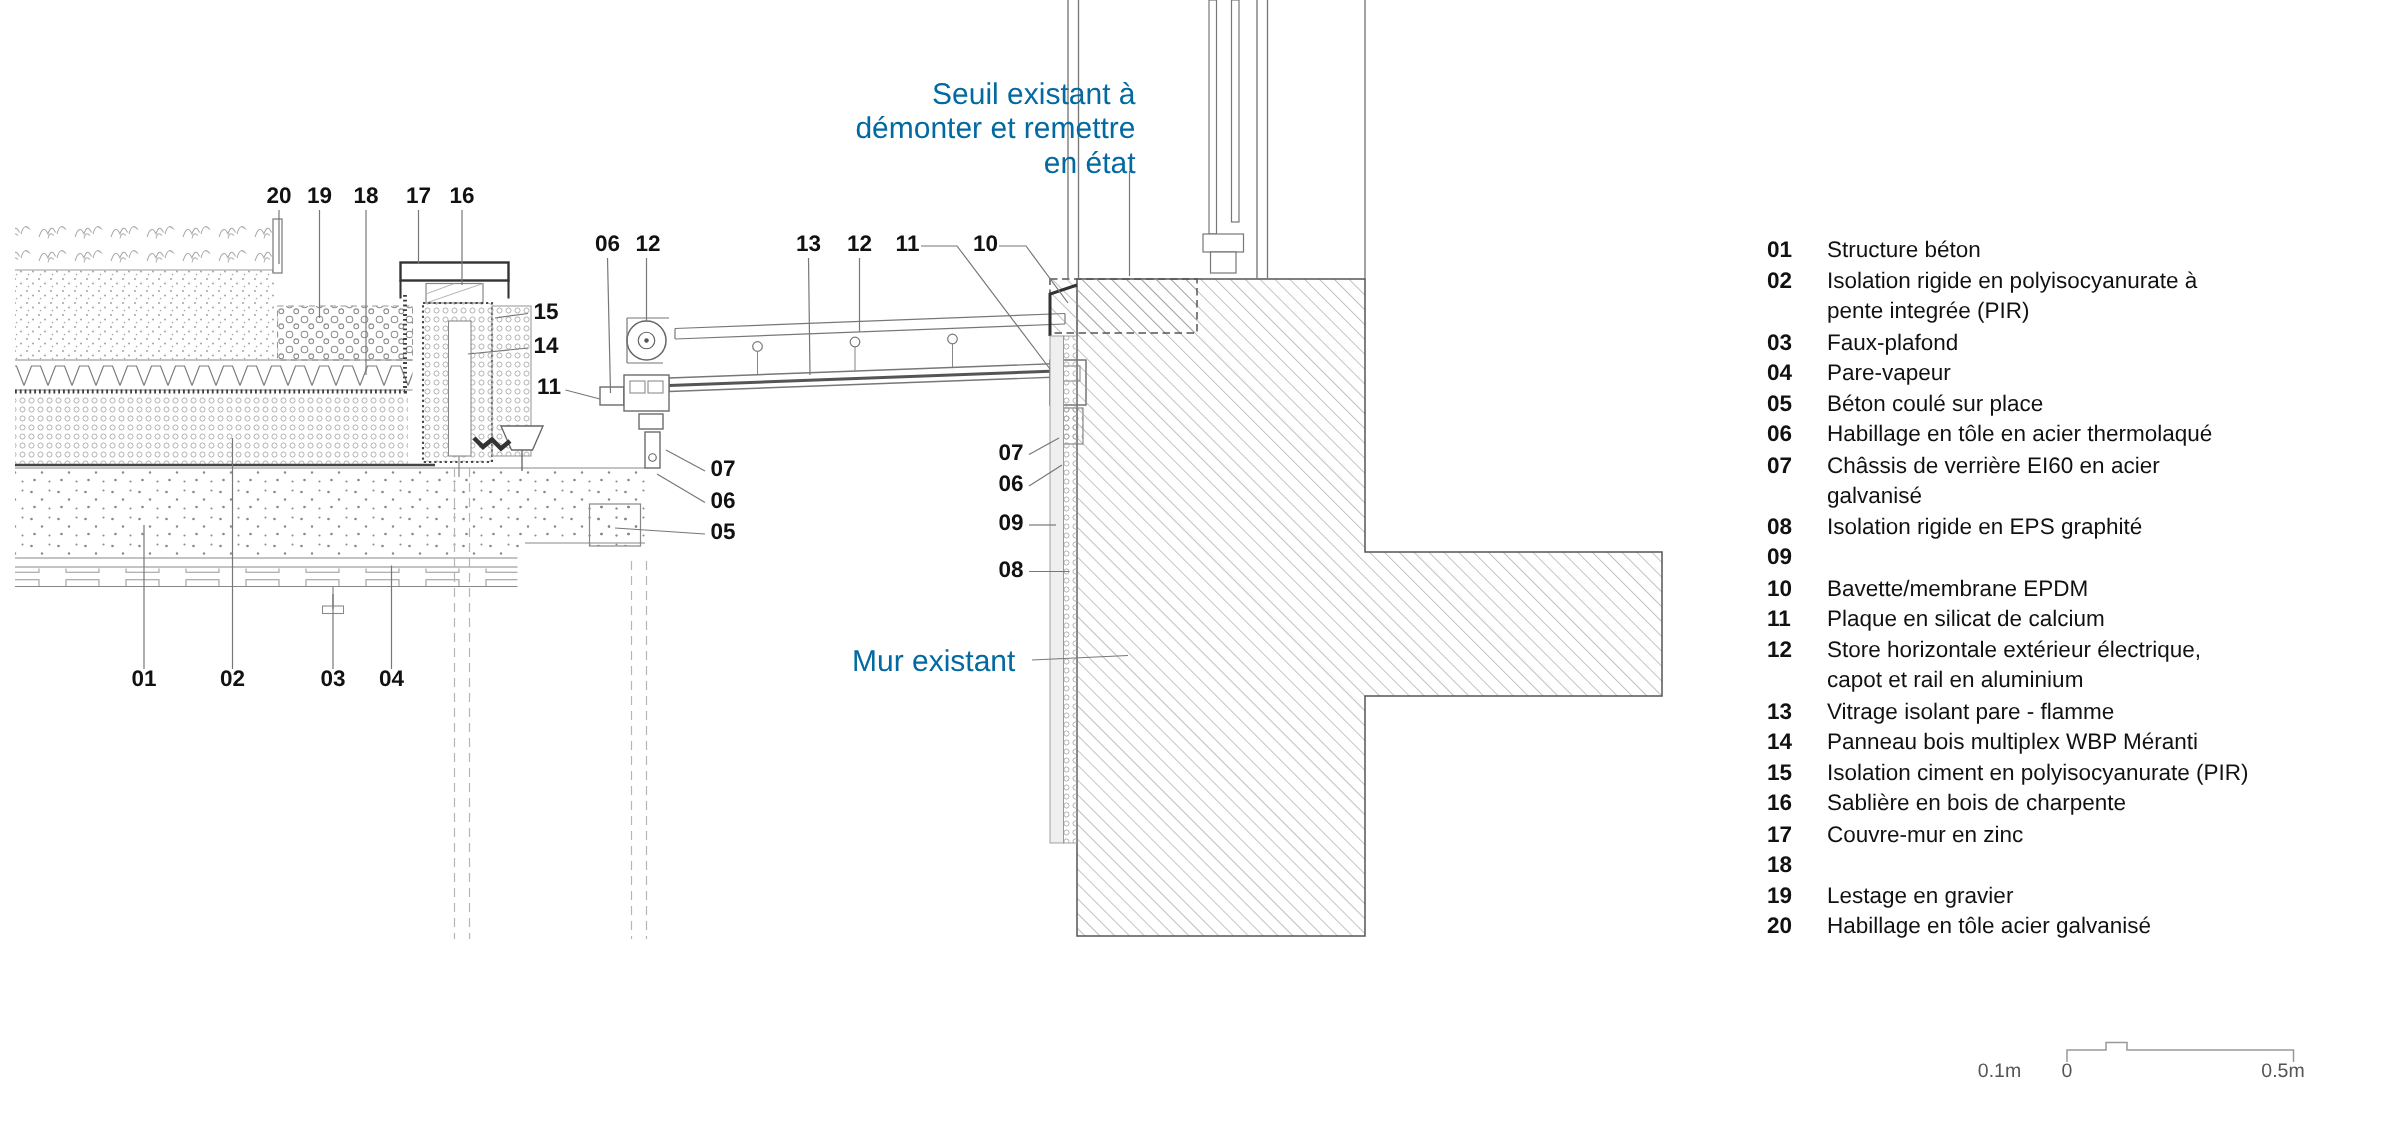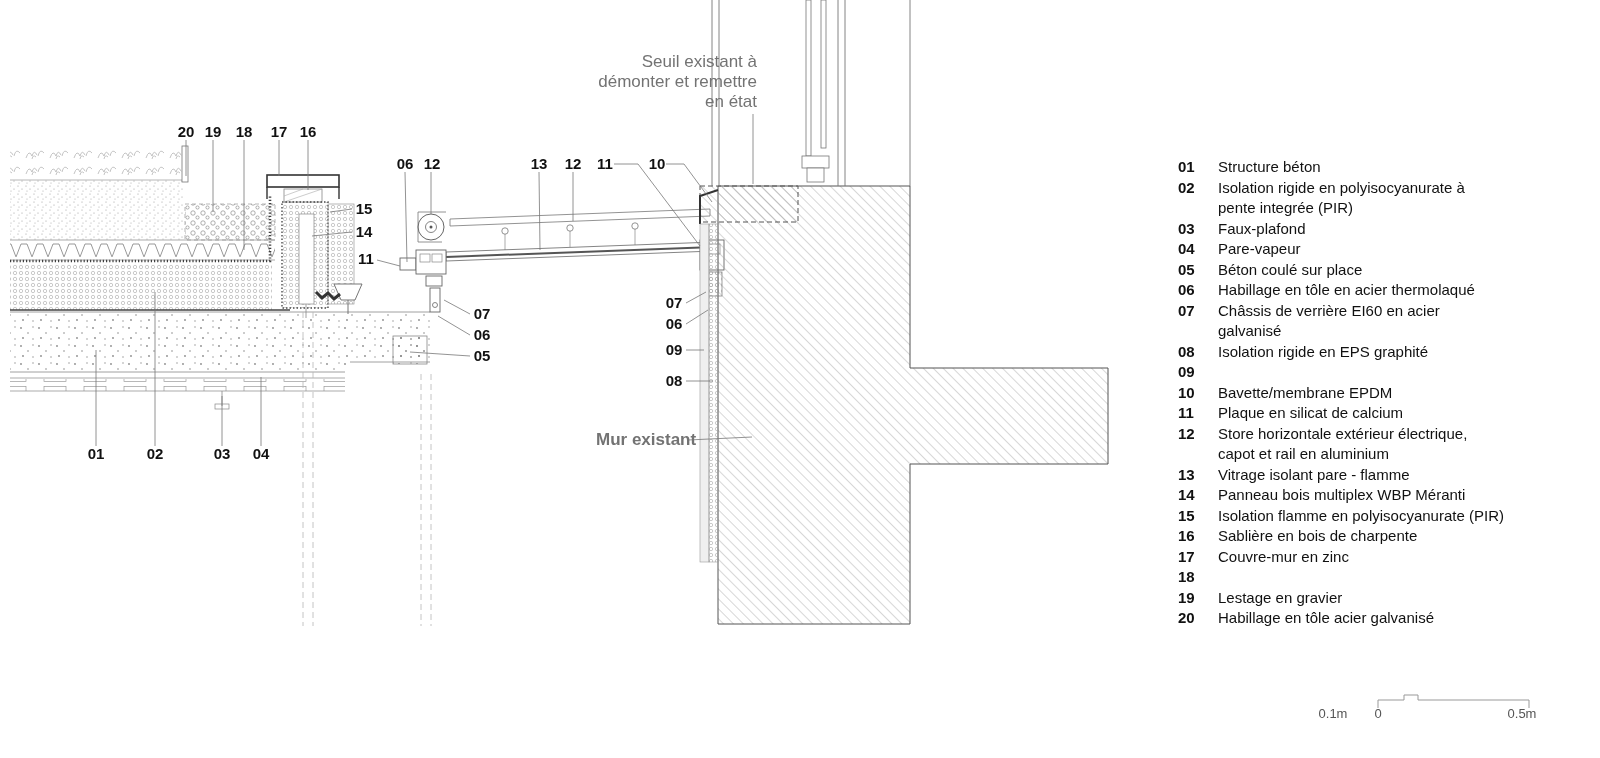--- a/index.html
+++ b/index.html
@@ -1,21 +1,21 @@
 <!DOCTYPE html>
 <html><head>
 <meta charset="utf-8">
 <style>
   html,body{margin:0;padding:0;background:#fff;}
   .canvas{position:relative;width:1600px;height:758px;background:#fff;overflow:hidden;
           font-family:"Liberation Sans",sans-serif;color:#111;}
   svg{position:absolute;left:0;top:0;}
   .co{position:absolute;font-size:15px;font-weight:bold;transform:translate(-50%,-50%);
       white-space:nowrap;color:#111;}
-  .annot{position:absolute;font-size:17px;color:#737373;white-space:pre-line;}
+  .annot{position:absolute;font-size:20px;color:#0369a1;white-space:pre-line;}
   .legend{position:absolute;left:1178px;top:157px;width:372px;font-size:15px;line-height:20.5px;}
   .lrow{display:flex;align-items:flex-start;}
   .lnum{width:40px;flex:0 0 40px;font-weight:bold;}
   .llbl{flex:1;white-space:pre-line;}
   .scale-label{position:absolute;font-size:13px;color:#555;transform:translateX(-50%);}
 </style>
 </head>
 <body>
 
 <div class="canvas">
@@ -206,21 +206,21 @@
   <div class="co" style="left:674px;top:349px">09</div>
   <div class="co" style="left:674px;top:380px">08</div>
   <div class="co" style="left:96px;top:453px">01</div>
   <div class="co" style="left:155px;top:453px">02</div>
   <div class="co" style="left:222px;top:453px">03</div>
   <div class="co" style="left:261px;top:453px">04</div>
 
   <div class="annot" style="left:560px;top:52px;width:197px;text-align:right;">Seuil existant à
 démonter et remettre
 en état</div>
-  <div class="annot" style="left:596px;top:430px;font-weight:bold;">Mur existant</div>
+  <div class="annot" style="left:568px;top:430px;">Mur existant</div>
 
   <div class="legend">
     <div class="lrow">
         <span class="lnum">01</span>
         <span class="llbl">Structure béton</span>
       </div>
     <div class="lrow">
         <span class="lnum">02</span>
         <span class="llbl">Isolation rigide en polyisocyanurate à
 pente integrée (PIR)</span>
@@ -269,21 +269,21 @@
     <div class="lrow">
         <span class="lnum">13</span>
         <span class="llbl">Vitrage isolant pare - flamme</span>
       </div>
     <div class="lrow">
         <span class="lnum">14</span>
         <span class="llbl">Panneau bois multiplex WBP Méranti</span>
       </div>
     <div class="lrow">
         <span class="lnum">15</span>
-        <span class="llbl">Isolation flamme en polyisocyanurate (PIR)</span>
+        <span class="llbl">Isolation ciment en polyisocyanurate (PIR)</span>
       </div>
     <div class="lrow">
         <span class="lnum">16</span>
         <span class="llbl">Sablière en bois de charpente</span>
       </div>
     <div class="lrow">
         <span class="lnum">17</span>
         <span class="llbl">Couvre-mur en zinc</span>
       </div>
     <div class="lrow">

